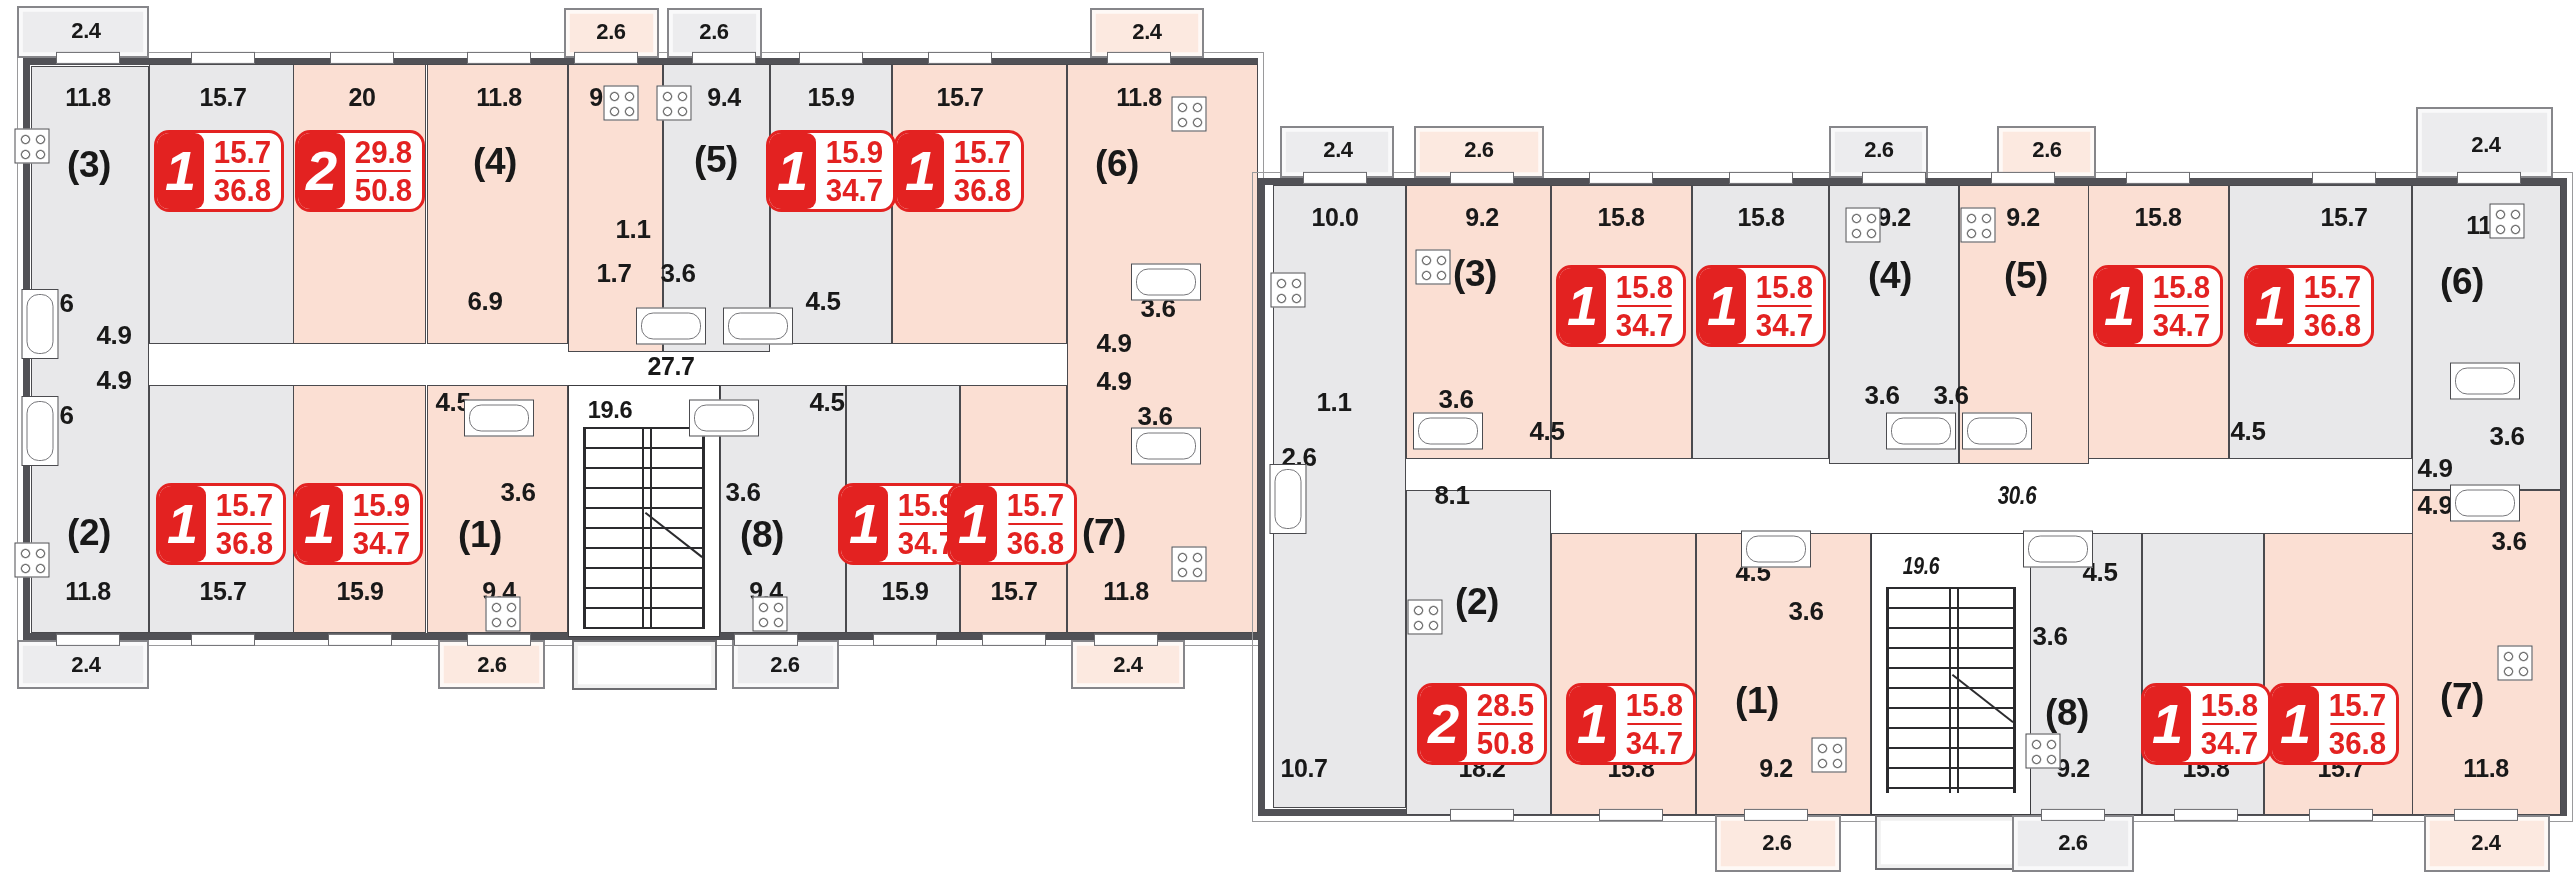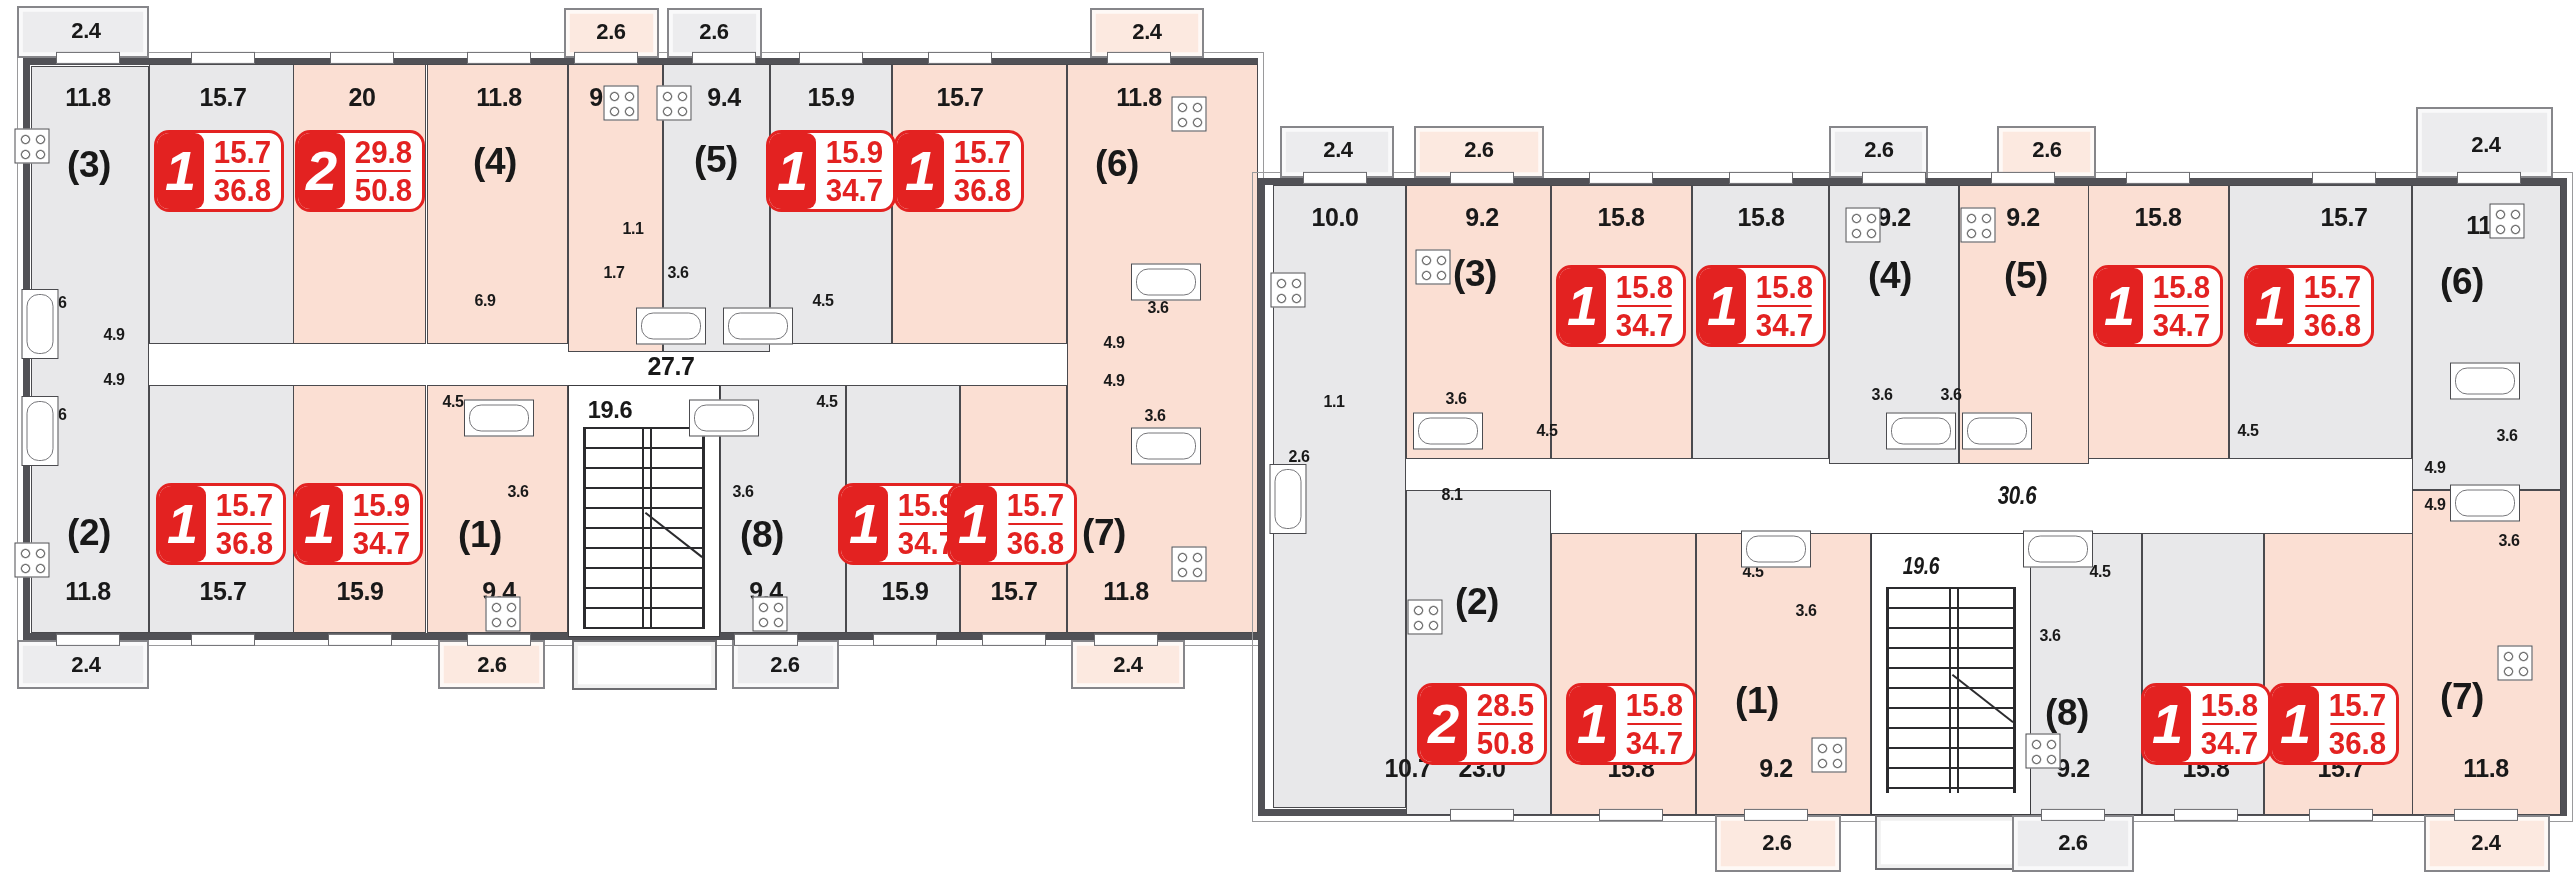--- a/index.html
+++ b/index.html
@@ -13,21 +13,21 @@
   .balcony{position:absolute;box-sizing:border-box;border:2.3px solid #86868a;
         box-shadow:inset 0 0 0 3.8px rgba(255,255,255,.7);}
   .b-pink{background:#fce9e0;}
   .b-gray{background:#ececee;}
   .porch{position:absolute;box-sizing:border-box;border:2.3px solid #6c6c70;background:#fff;
         box-shadow:inset 0 0 0 3.8px rgba(0,0,0,.06);}
   .lbl{position:absolute;transform:translate(-50%,-50%);color:#191919;font-weight:700;
         letter-spacing:-0.4px;white-space:nowrap;}
   .room-lbl{font-size:25px;}
   .apt-lbl{font-size:37px;}
-  .small-lbl{font-size:16px;}
+  .small-lbl{font-size:26px;}
   .balc-lbl{font-size:22px;}
   .corr-lbl{font-size:25px;}
   .stair-lbl{font-size:23.6px;}
   .it{font-style:italic;transform:translate(-50%,-50%) scaleX(.82);}
   .window{position:absolute;box-sizing:border-box;background:#fff;border:1.5px solid #6a6a6e;
         height:12.2px;width:64px;transform:translate(-50%,-50%);}
   .stairwell{position:absolute;box-sizing:border-box;background:#fff;border:1.5px solid #3c3c40;}
   .treads{position:absolute;box-sizing:border-box;border-left:3px solid #2b2b2e;border-right:3px solid #2b2b2e;
         background:repeating-linear-gradient(to bottom,#2b2b2e 0 2.3px,transparent 2.3px 20px);}
   .treads:before{content:'';position:absolute;top:0;bottom:0;left:48%;width:6.1px;
@@ -281,23 +281,23 @@
     <div class="window" style="left: 1894px; top: 178px;"></div>
     <div class="lbl room-lbl" style="left: 1894px; top: 217px;">9.2</div>
     <div class="window" style="left: 2023px; top: 178px;"></div>
     <div class="lbl room-lbl" style="left: 2023px; top: 217px;">9.2</div>
     <div class="window" style="left: 2158px; top: 178px;"></div>
     <div class="lbl room-lbl" style="left: 2158px; top: 217px;">15.8</div>
     <div class="window" style="left: 2344px; top: 178px;"></div>
     <div class="lbl room-lbl" style="left: 2344px; top: 217px;">15.7</div>
     <div class="window" style="left: 2489px; top: 178px;"></div>
     <div class="lbl room-lbl" style="left: 2489px; top: 225px;">11.8</div>
-    <div class="lbl room-lbl" style="left: 1408px; top: 768px;">10.7</div>
+    <div class="lbl room-lbl" style="left: 1304px; top: 768px;">10.7</div>
     <div class="window" style="left: 1482px; top: 815px;"></div>
-    <div class="lbl room-lbl" style="left: 1482px; top: 768px;">23.0</div>
+    <div class="lbl room-lbl" style="left: 1482px; top: 768px;">18.2</div>
     <div class="window" style="left: 1631px; top: 815px;"></div>
     <div class="lbl room-lbl" style="left: 1631px; top: 768px;">15.8</div>
     <div class="window" style="left: 1776px; top: 815px;"></div>
     <div class="lbl room-lbl" style="left: 1776px; top: 768px;">9.2</div>
     <div class="window" style="left: 2073px; top: 815px;"></div>
     <div class="lbl room-lbl" style="left: 2073px; top: 768px;">9.2</div>
     <div class="window" style="left: 2206px; top: 815px;"></div>
     <div class="lbl room-lbl" style="left: 2206px; top: 768px;">15.8</div>
     <div class="window" style="left: 2341px; top: 815px;"></div>
     <div class="lbl room-lbl" style="left: 2341px; top: 768px;">15.7</div>

